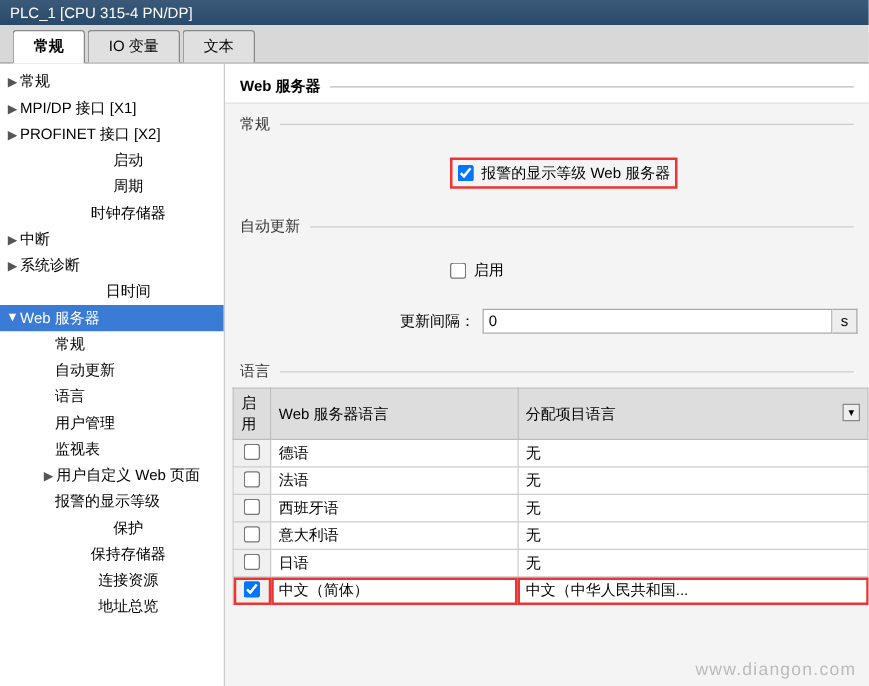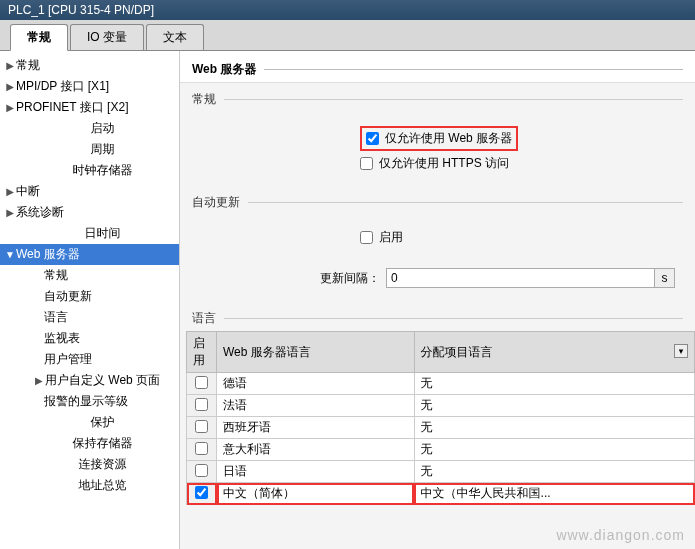--- a/index.html
+++ b/index.html
@@ -100,25 +100,25 @@
     <div class="tree-item indent-2">
         <span class="tree-toggle"></span>
         <span>自动更新</span>
       </div>
     <div class="tree-item indent-2">
         <span class="tree-toggle"></span>
         <span>语言</span>
       </div>
     <div class="tree-item indent-2">
         <span class="tree-toggle"></span>
+        <span>用户管理</span>
+      </div>
+    <div class="tree-item indent-2">
+        <span class="tree-toggle"></span>
         <span>监视表</span>
-      </div>
-    <div class="tree-item indent-2">
-        <span class="tree-toggle"></span>
-        <span>用户管理</span>
       </div>
     <div class="tree-item indent-1">
         <span class="tree-toggle">▶</span>
         <span>用户自定义 Web 页面</span>
       </div>
     <div class="tree-item indent-2">
         <span class="tree-toggle"></span>
         <span>报警的显示等级</span>
       </div>
     <div class="tree-item indent-1">
@@ -146,40 +146,36 @@
       </div>
 
     <div class="section-sub">
         <span>常规</span>
         <span class="line"></span>
       </div>
     <div class="form-area" style="padding-left:180px;">
       <div class="ck-row">
         <span class="highlight-box">
           <input type="checkbox" checked="" style="">
-          <span>仅允许使用 Web 服务器</span>
+          <span>报警的显示等级 Web 服务器</span>
         </span>
-      </div>
-      <div class="ck-row">
-        <input type="checkbox" style="">
-        <span>仅允许使用 HTTPS 访问</span>
       </div>
     </div>
 
     <div class="section-sub">
         <span>自动更新</span>
         <span class="line"></span>
       </div>
     <div class="form-area" style="padding-left:180px;">
       <div class="ck-row">
         <input type="checkbox" style="">
         <span>启用</span>
       </div>
     </div>
-    <div class="form-area" style="padding:0 20px 14px 120px;">
+    <div class="form-area" style="padding:0 9px 14px 120px;">
       <div class="interval-row">
         <label>更新间隔：</label>
         <input type="text" value="0" style="">
         <span class="unit">s</span>
       </div>
     </div>
 
     <div class="section-sub">
         <span>语言</span>
         <span class="line"></span>

